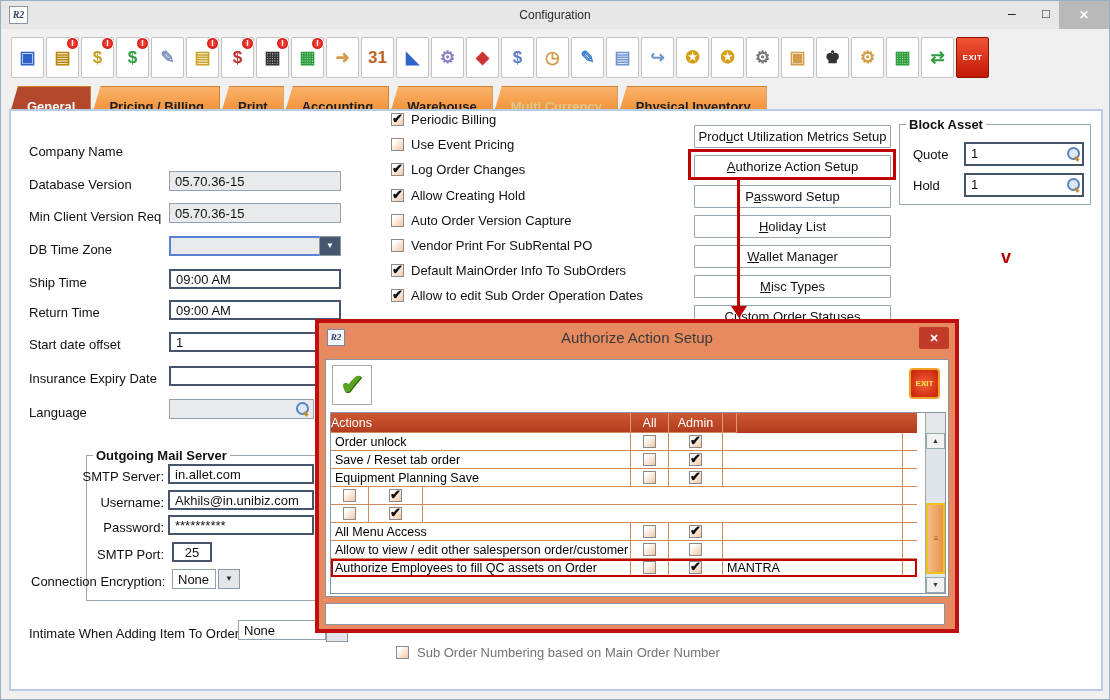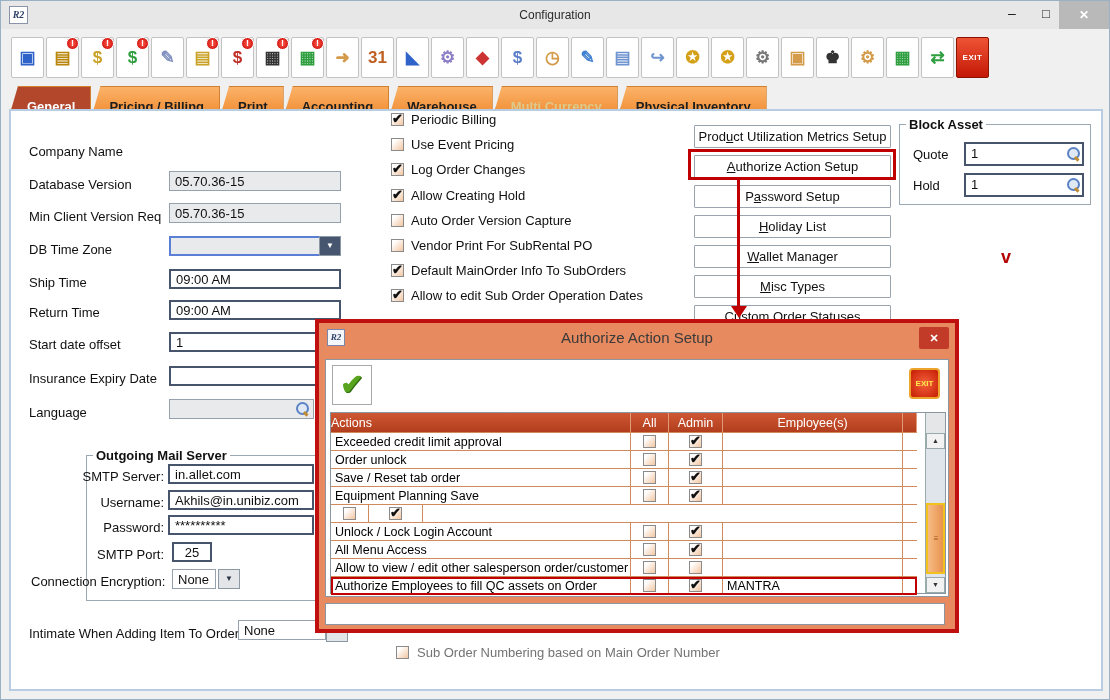--- a/index.html
+++ b/index.html
@@ -373,40 +373,24 @@
     <div class="dlg-panel">
       <button class="dlg-ok">✔</button>
       <button class="dlg-exit">EXIT</button>
 
       <div class="dtable">
         <div class="dt-main">
           <div class="dhead">
             <div class="dc c-act">Actions</div>
             <div class="dc c-all">All</div>
             <div class="dc c-adm">Admin</div>
-            <div class="dc c-emp" style="justify-content:center">Employee(s)</div>
             <div class="dc c-sliver"></div>
           </div>
           <div>
 
-          <div class="drow">
-                <div class="dc c-act">
-                  <span>Exceeded credit limit approval</span>
-                </div>
-                <div class="dc c-all">
-                  <span class="cb"></span>
-                </div>
-                <div class="dc c-adm">
-                  <span class="cb on"></span>
-                </div>
-                <div class="dc c-emp">
-                  <span></span>
-                </div>
-                <div class="dc c-sliver"></div>
-              </div>
               <div class="drow">
                 <div class="dc c-act">
                   <span>Order unlock</span>
                 </div>
                 <div class="dc c-all">
                   <span class="cb"></span>
                 </div>
                 <div class="dc c-adm">
                   <span class="cb on"></span>
                 </div>
@@ -451,23 +435,20 @@
                 </div>
                 <div class="dc c-adm">
                   <span class="cb on"></span>
                 </div>
                 <div class="dc c-emp">
                   <span></span>
                 </div>
                 <div class="dc c-sliver"></div>
               </div>
               <div class="drow">
-                <div class="dc c-act">
-                  <span>Unlock / Lock Login Account</span>
-                </div>
                 <div class="dc c-all">
                   <span class="cb"></span>
                 </div>
                 <div class="dc c-adm">
                   <span class="cb on"></span>
                 </div>
                 <div class="dc c-emp">
                   <span></span>
                 </div>
                 <div class="dc c-sliver"></div>

